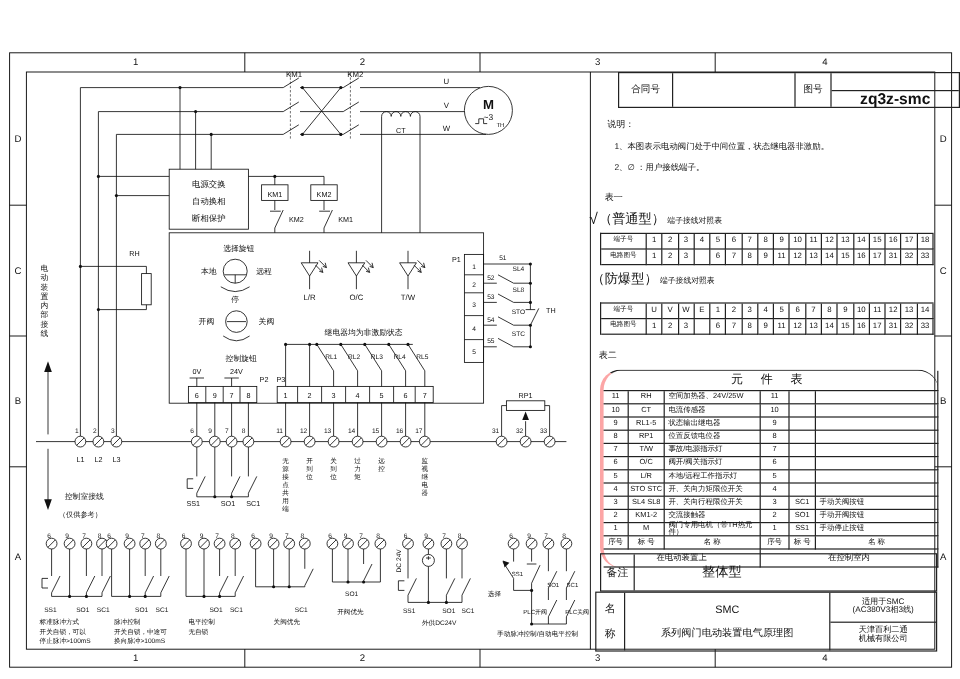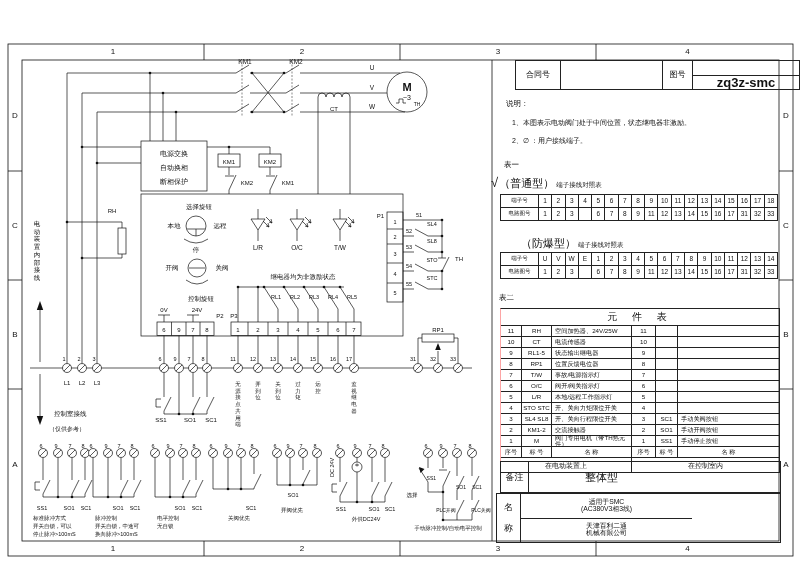--- a/index.html
+++ b/index.html
@@ -18,21 +18,21 @@
   
   .t1{display:grid;grid-template-columns:38px repeat(18,1fr);width:277px;border-top:1px solid #222;border-left:1px solid #222;font-size:6.5px;}
   .t1 .c{border-right:1px solid #222;border-bottom:1px solid #222;height:12px;display:flex;align-items:center;justify-content:center;background:transparent;}
   .t1 .lab{font-size:5.5px;}
   .cap{font-size:7.5px;}
   .thead{display:flex;align-items:flex-end;}
   .thead .chk{font-size:13px;margin-right:1px;}
   .thead .big{font-size:11px;}
   .thead .sub{font-size:6.5px;margin-left:2px;margin-bottom:1px;}
   
-  .t2{display:grid;grid-template-columns:21px 30px 80px 24px 22px 102px;width:279px;border-top:1px solid #222;border-left:1px solid #fca5a5;font-size:6.2px;}
+  .t2{display:grid;grid-template-columns:21px 30px 80px 24px 22px 102px;width:279px;border-top:1px solid #222;border-left:3px solid #fca5a5;font-size:6.2px;border-radius:17px;}
   .t2>div{border-right:1px solid #222;border-bottom:1px solid #222;display:flex;align-items:center;justify-content:center;height:10px;}
   .t2 .title{grid-column:1/-1;height:16px;font-size:10px;letter-spacing:6px;}
   .t2 .nm{justify-content:flex-start;padding-left:3px;}
   .t2 .loc{grid-column:span 3;height:14px;font-size:7px;}
   
   .rmk{display:grid;grid-template-columns:28px 1fr;border:1px solid #222;}
   .rmk>div{display:flex;align-items:center;justify-content:center;}
   .rmk .lab{font-size:9px;border-right:1px solid #222;text-align:center;}
   .rmk .val{font-size:11px;justify-content:flex-start;padding-left:56px;text-align:right;}
   
@@ -671,21 +671,21 @@
       <div class="c">13</div>
       <div class="c">14</div>
       <div class="c">15</div>
       <div class="c">16</div>
       <div class="c">17</div>
       <div class="c">31</div>
       <div class="c">32</div>
       <div class="c">33</div>
     </div>
 
-  <div class="a thead" style="left:493px;top:238px;margin-left:28px;">
+  <div class="a thead" style="left:493px;top:228px;">
     <span class="big">（防爆型）</span>
     <span class="sub">端子接线对照表</span>
   </div>
   <div class="a t1" id="t1-explosion" style="left:500px;top:252px;">
       <div class="c lab">端子号</div>
       <div class="c">U</div>
       <div class="c">V</div>
       <div class="c">W</div>
       <div class="c">E</div>
       <div class="c">1</div>
@@ -716,21 +716,21 @@
       <div class="c">13</div>
       <div class="c">14</div>
       <div class="c">15</div>
       <div class="c">16</div>
       <div class="c">17</div>
       <div class="c">31</div>
       <div class="c">32</div>
       <div class="c">33</div>
     </div>
 
-  <div class="a cap" style="left:499px;top:294px;">表二</div>
+  <div class="a cap" style="left:499px;top:294px;font-family:Liberation Mono, monospace;">表二</div>
   <div class="a t2" id="t2" style="left:500px;top:308px;">
       <div class="title">元 件 表</div>
       <div>11</div>
       <div>RH</div>
       <div class="nm">空间加热器、24V/25W</div>
       <div>11</div>
       <div></div>
       <div class="nm"></div>
       <div>10</div>
       <div>CT</div>
@@ -805,20 +805,24 @@
   <div class="a rmk" style="left:500px;top:461px;width:279px;height:30px;">
     <div class="lab">备注</div>
     <div class="val">整体型</div>
   </div>
 
   <div class="a tb" style="left:496px;top:493px;width:283px;height:48px;">
     <div class="nmcol">
       <span>名</span>
       <span>称</span>
     </div>
+    <div class="midcol">
+      <div class="l1">SMC</div>
+      <div class="l2">系列阀门电动装置电气原理图</div>
+    </div>
     <div class="rcol">
       <div>
         <span>适用于SMC</span>
         <span>(AC380V3相3线)</span>
       </div>
       <div>
         <span>天津百利二通</span>
         <span>机械有限公司</span>
       </div>
     </div>

